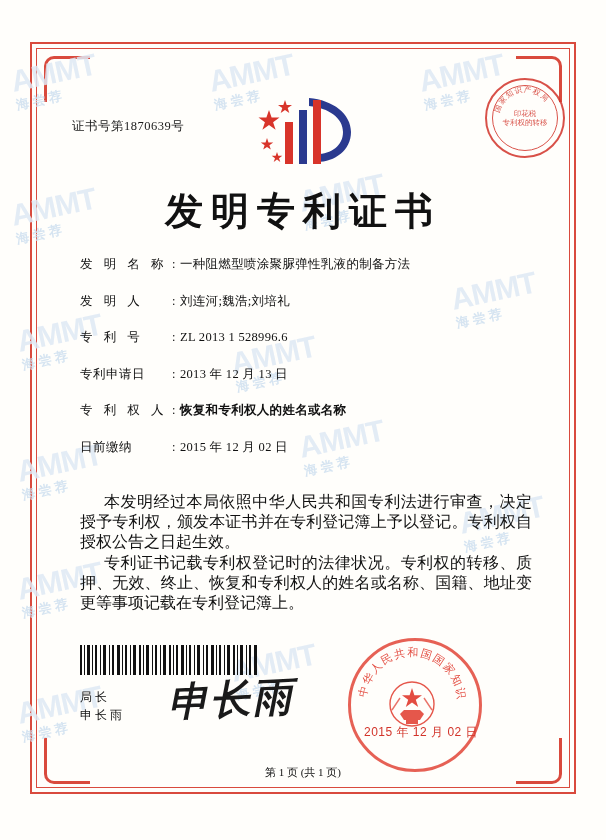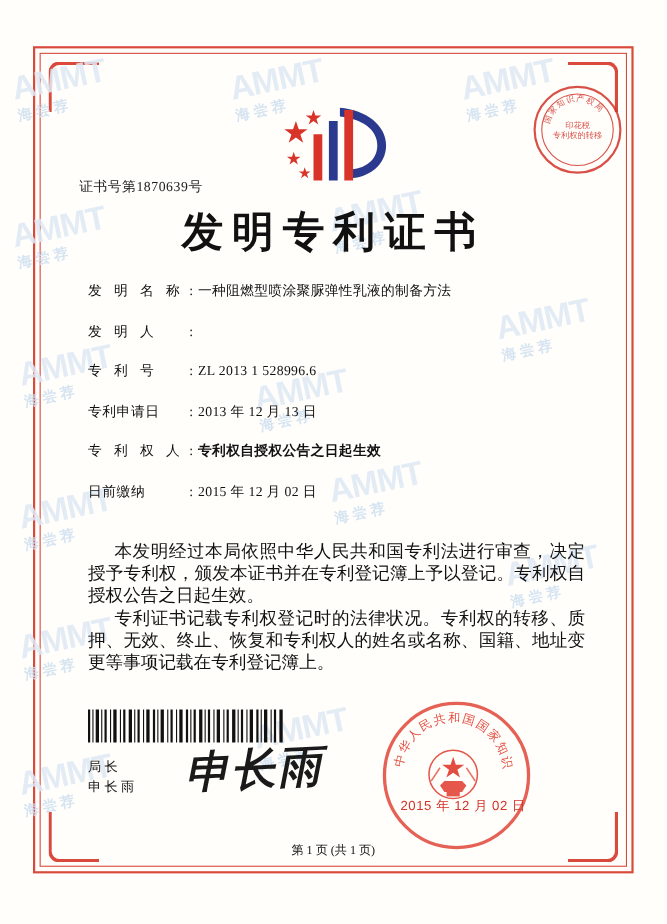--- a/index.html
+++ b/index.html
@@ -73,21 +73,20 @@
     margin-top: 2px;
   }
 
   
   .cert-no {
     position: absolute;
     left: 72px; top: 118px;
     font-size: 12.5px;
     color: #1a1a1a;
     letter-spacing: .5px;
-    margin-top: 44px;
   }
 
   .logo {
     position: absolute;
     left: 255px; top: 92px;
     width: 110px; height: 76px;
   }
   .logo svg { display:block; }
 
   .title {
@@ -357,38 +356,39 @@
 
     <div class="field-row">
       <span class="field-label">发 明 名 称</span>
       <span class="field-colon">:</span>
       <span class="field-value">一种阻燃型喷涂聚脲弹性乳液的制备方法</span>
     </div>
 
     <div class="field-row">
       <span class="field-label">发 明 人</span>
       <span class="field-colon">:</span>
+      <span class="field-value">刘连河;魏浩;刘培礼</span>
     </div>
 
     <div class="field-row">
       <span class="field-label">专 利 号</span>
       <span class="field-colon">:</span>
       <span class="field-value">ZL 2013 1 528996.6</span>
     </div>
 
     <div class="field-row">
       <span class="field-label tight">专利申请日</span>
       <span class="field-colon">:</span>
       <span class="field-value">2013 年 12 月 13 日</span>
     </div>
 
     <div class="field-row">
       <span class="field-label">专 利 权 人</span>
       <span class="field-colon">:</span>
-      <span class="field-value bold">专利权自授权公告之日起生效</span>
+      <span class="field-value bold">恢复和专利权人的姓名或名称</span>
     </div>
 
     <div class="field-row">
       <span class="field-label tight">日前缴纳</span>
       <span class="field-colon">:</span>
       <span class="field-value">2015 年 12 月 02 日</span>
     </div>
 
   </div>
 

